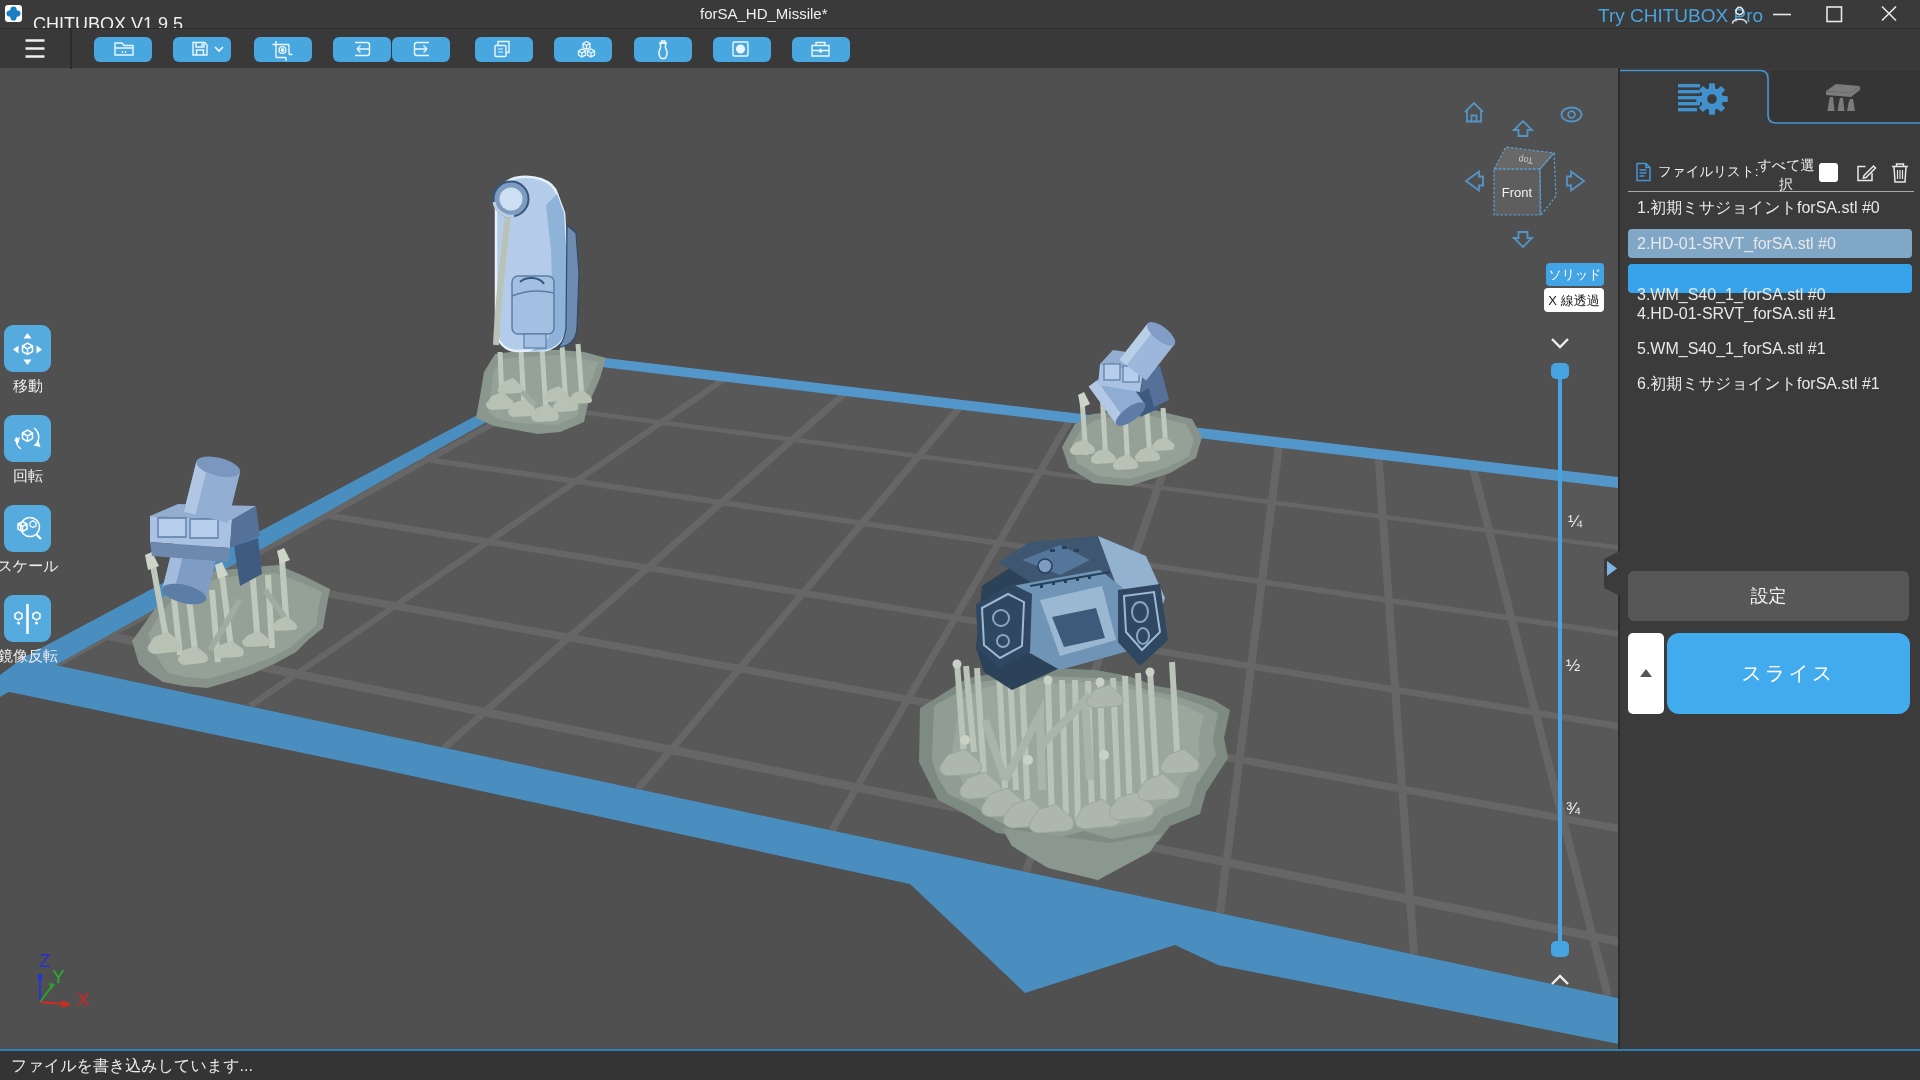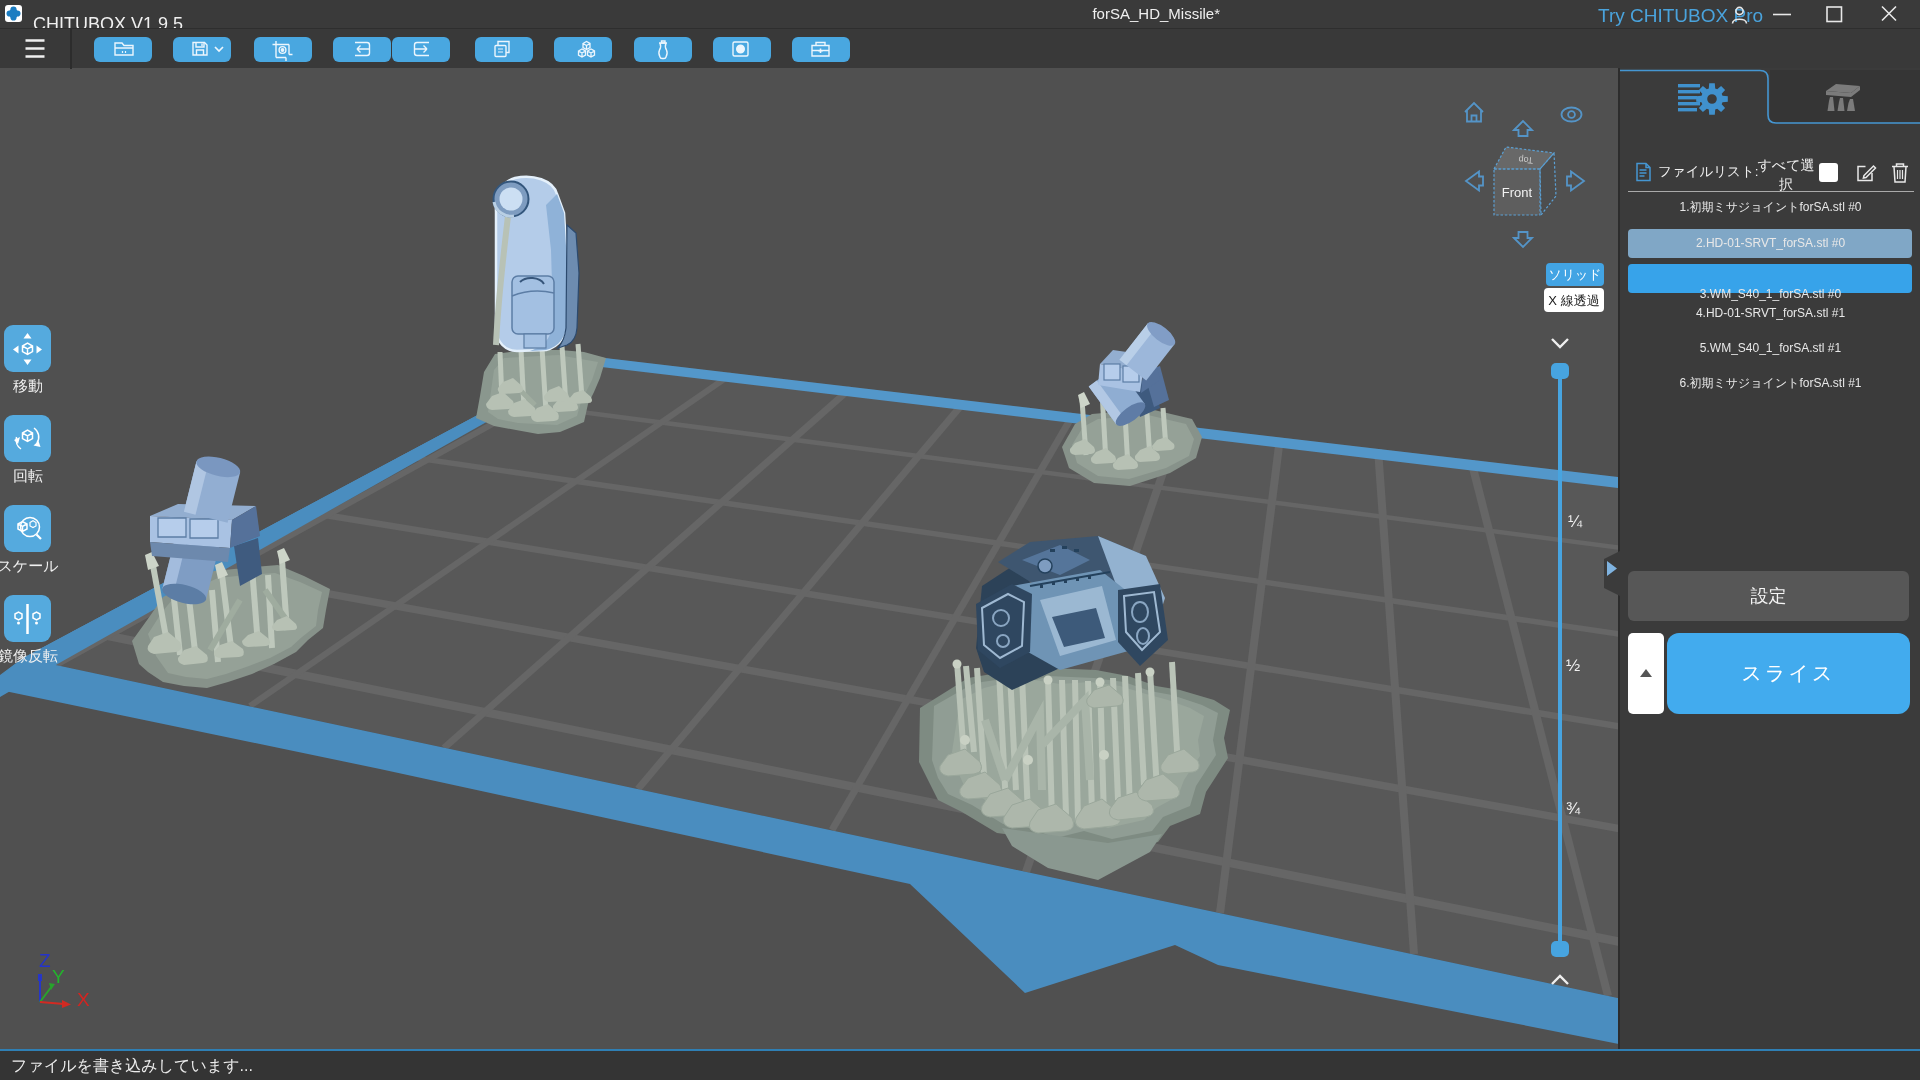--- a/index.html
+++ b/index.html
@@ -5,38 +5,38 @@
   html,body{margin:0;padding:0;width:1920px;height:1080px;overflow:hidden;background:#505050;
     font-family:"Liberation Sans",sans-serif;}
   .abs{position:absolute;}
   #titlebar{left:0;top:0;width:1920px;height:28px;background:#3a3a3a;}
   #toolbar{left:0;top:28px;width:1920px;height:40px;background:#393939;border-top:1px solid #2e2e2e;box-sizing:border-box;}
   .tbtn{position:absolute;top:8px;width:58px;height:25px;background:#49a7e0;border-radius:6px;}
   #panel{left:1620px;top:68px;width:300px;height:982px;background:#3b3b3b;}
   #bluesep{left:0;top:1049px;width:1920px;height:2px;background:#2f7fb4;}
   #statusbar{left:0;top:1051px;width:1920px;height:44px;background:#343434;padding-left:38px;}
   .wtxt{color:#f0f0f0;}
-  .item{position:absolute;left:17px;width:267px;color:#e8e8e8;font-size:12px;line-height:29px;height:29px;white-space:nowrap;text-align:center;}
+  .item{position:absolute;left:17px;width:267px;color:#e8e8e8;font-size:16px;line-height:29px;height:29px;white-space:nowrap;}
 </style>
 </head>
 <body>
 
 <div class="abs" id="titlebar">
   <div class="abs" style="left:5px;top:5px;width:17px;height:17px;background:#fff;border-radius:3px;"></div>
   <svg class="abs" style="left:5px;top:5px;" width="17" height="17" viewBox="0 0 17 17">
     <g fill="#1b7dc2">
       <circle cx="8.5" cy="4.6" r="3.1"></circle>
       <circle cx="8.5" cy="12.4" r="3.1"></circle>
       <circle cx="4.6" cy="8.5" r="3.1"></circle>
       <circle cx="12.4" cy="8.5" r="3.1"></circle>
       <rect x="4.6" y="4.6" width="7.8" height="7.8" rx="2"></rect>
     </g>
   </svg>
   <div class="abs wtxt" style="left:33px;top:14px;font-size:18px;">CHITUBOX V1.9.5</div>
-  <div class="abs wtxt" style="left:700px;top:5px;width:520px;text-align:right;font-size:15px;">forSA_HD_Missile*</div>
+  <div class="abs wtxt" style="left:700px;top:5px;width:520px;text-align:left;font-size:15px;">forSA_HD_Missile*</div>
   <div class="abs" style="left:1598px;top:5px;font-size:19px;color:#4aa3dc;">Try CHITUBOX Pro</div>
   <svg class="abs" style="left:1729px;top:4px;" width="21" height="21" viewBox="0 0 21 21" fill="none" stroke="#e8e8e8" stroke-width="1.6">
     <circle cx="10.5" cy="7" r="3.6"></circle>
       <path d="M3.5 19.5 C3.5 13.8 17.5 13.8 17.5 19.5"></path>
   </svg>
   <svg class="abs" style="left:1770px;top:0px;" width="130" height="28" viewBox="0 0 130 28" fill="none" stroke="#e8e8e8" stroke-width="1.6">
     <path d="M3 14.5 L21 14.5"></path>
     <rect x="57" y="7" width="14.5" height="14.5"></rect>
     <path d="M112 6.5 L126 20.5 M126 6.5 L112 20.5"></path>
   </svg>

